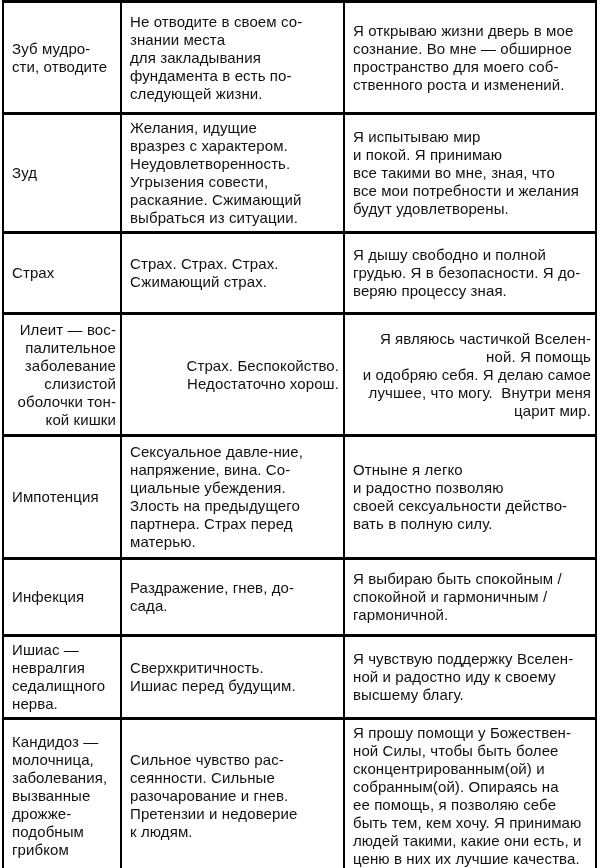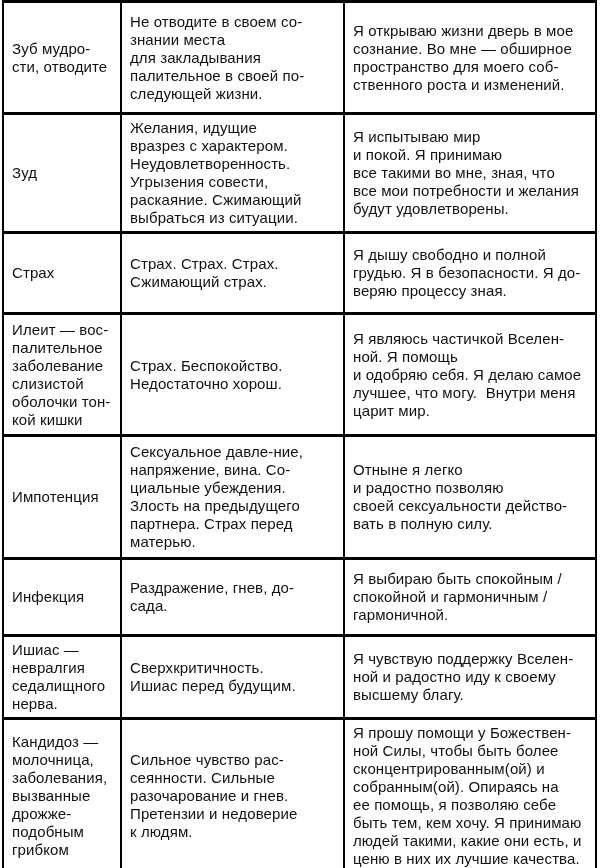--- a/index.html
+++ b/index.html
@@ -36,21 +36,21 @@
     font-size: 15px;
     line-height: 18px;
     white-space: pre;
     overflow: hidden;
     letter-spacing: 0.1px;
   }
   
   tr.r1 { height: 112px; }
   tr.r2 { height: 112px; }
   tr.r3 { height: 81px; }
-  tr.r4 { height: 122px; }
+  tr.r4 { height: 122px; text-align: right; }
   tr.r5 { height: 123px; }
   tr.r6 { height: 77px; }
   tr.r7 { height: 80px; }
   tr.r8 { height: 153px; }
 </style>
 </head>
 <body>
 
 <div class="page">
   <table class="aff-table">
@@ -59,21 +59,21 @@
         <col class="c2">
         <col class="c3">
     </colgroup>
     <tbody>
       <tr class="r1">
         <td>Зуб мудро-
 сти, отводите</td>
         <td>Не отводите в своем со-
 знании места
 для закладывания
-палительное в своей по-
+фундамента в есть по-
 следующей жизни.</td>
         <td>Я открываю жизни дверь в мое
 сознание. Во мне — обширное
 пространство для моего соб-
 ственного роста и изменений.</td>
       </tr>
       <tr class="r2">
         <td>Зуд</td>
         <td>Желания, идущие
 вразрез с характером.

